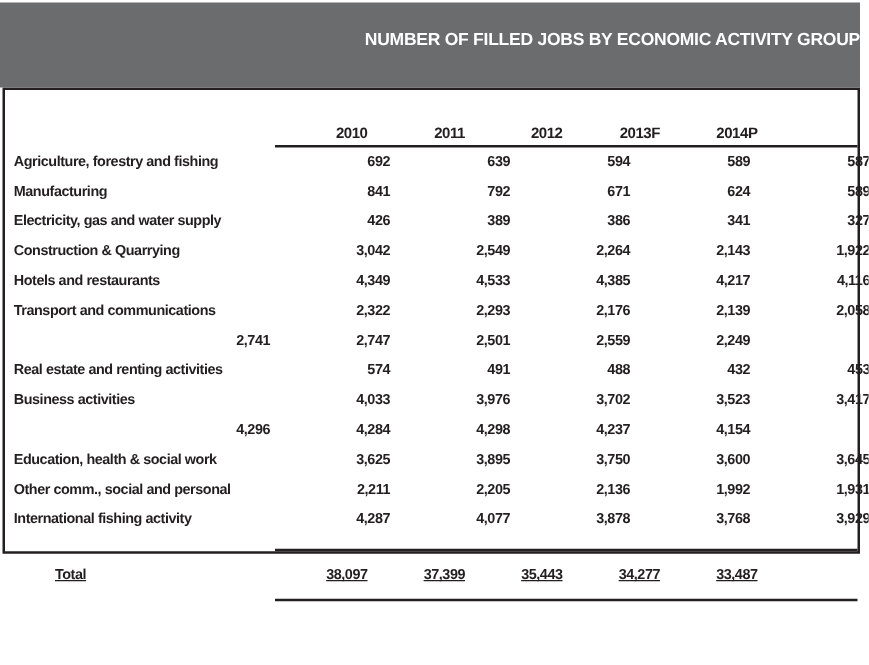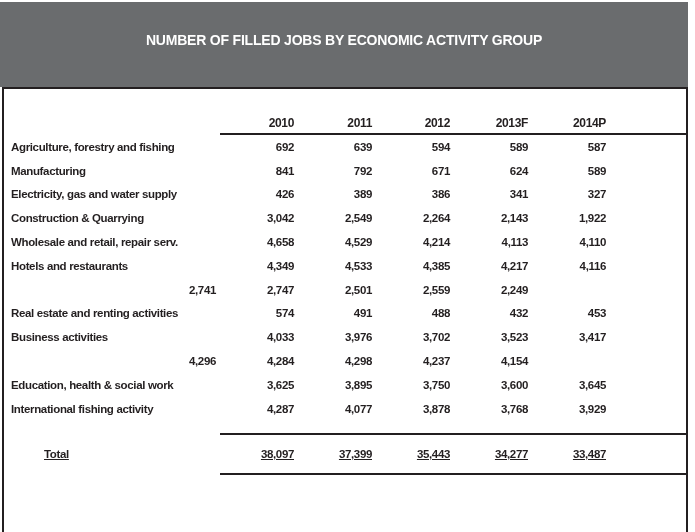--- a/index.html
+++ b/index.html
@@ -8,59 +8,59 @@
     width: 695px;
     height: 532px;
     background: #ffffff;
     font-family: "Liberation Sans", sans-serif;
     color: #231f20;
     overflow: hidden;
   }
   .banner {
     margin-top: 2px;
     width: 688px;
-    height: 85px;
+    height: 68px;
     background: #6a6c6e;
     display: flex;
     align-items: center;
-    justify-content: center;
+    justify-content: flex-end;
     padding-bottom: 10px;
     box-sizing: border-box;
   }
   .banner .title {
     color: #ffffff;
     font-size: 14px;
     font-weight: 700;
     letter-spacing: -0.2px;
     white-space: nowrap;
   }
   .box {
     margin-left: 2px;
     width: 686px;
-    height: 449px;
+    height: 373px;
     box-sizing: border-box;
     border: 2px solid #231f20;
     background: #ffffff;
   }
   .grid-row {
     display: grid;
     grid-template-columns: 216px repeat(5, 78px) 1fr;
     align-items: center;
   }
   .cell { font-size: 11.5px; font-weight: 700; letter-spacing: -0.35px; white-space: nowrap; }
   .cell.label { padding-left: 7px; text-align: left; }
   .cell.num { text-align: right; padding-right: 4px; }
   .head { padding-top: 24px; height: 20px; }
   .head .cell { font-size: 12px; }
   .rule {
     margin-left: 216px;
     height: 2px;
     background: #231f20;
   }
-  .data-row { height: 23.8px; }
+  .data-row { height: 23.8px; gap: 18px; }
   .pre-total { height: 12px; }
   .total-row { height: 38px; text-decoration: underline; }
   .total-row .cell.label { padding-left: 40px; }
 </style>
 </head>
 <body>
 
 <div class="page">
 
   <div class="banner">
@@ -107,36 +107,36 @@
         </div>
         <div class="grid-row data-row">
           <div class="cell label">Construction &amp; Quarrying</div>
           <div class="cell num">3,042</div>
           <div class="cell num">2,549</div>
           <div class="cell num">2,264</div>
           <div class="cell num">2,143</div>
           <div class="cell num">1,922</div>
         </div>
         <div class="grid-row data-row">
-          <div class="cell label">Wholesale and retail, repair serv.</div>
-          <div class="cell num">4,658</div>
-          <div class="cell num">4,529</div>
-          <div class="cell num">4,214</div>
-          <div class="cell num">4,113</div>
-          <div class="cell num">4,110</div>
-        </div>
-        <div class="grid-row data-row">
           <div class="cell label">Hotels and restaurants</div>
           <div class="cell num">4,349</div>
           <div class="cell num">4,533</div>
           <div class="cell num">4,385</div>
           <div class="cell num">4,217</div>
           <div class="cell num">4,116</div>
         </div>
         <div class="grid-row data-row">
+          <div class="cell label">Transport and communications</div>
+          <div class="cell num">2,322</div>
+          <div class="cell num">2,293</div>
+          <div class="cell num">2,176</div>
+          <div class="cell num">2,139</div>
+          <div class="cell num">2,058</div>
+        </div>
+        <div class="grid-row data-row">
           <div class="cell num">2,741</div>
           <div class="cell num">2,747</div>
           <div class="cell num">2,501</div>
           <div class="cell num">2,559</div>
           <div class="cell num">2,249</div>
         </div>
         <div class="grid-row data-row">
           <div class="cell label">Real estate and renting activities</div>
           <div class="cell num">574</div>
           <div class="cell num">491</div>
@@ -159,20 +159,28 @@
           <div class="cell num">4,237</div>
           <div class="cell num">4,154</div>
         </div>
         <div class="grid-row data-row">
           <div class="cell label">Education, health &amp; social work</div>
           <div class="cell num">3,625</div>
           <div class="cell num">3,895</div>
           <div class="cell num">3,750</div>
           <div class="cell num">3,600</div>
           <div class="cell num">3,645</div>
+        </div>
+        <div class="grid-row data-row">
+          <div class="cell label">Other comm., social and personal</div>
+          <div class="cell num">2,211</div>
+          <div class="cell num">2,205</div>
+          <div class="cell num">2,136</div>
+          <div class="cell num">1,992</div>
+          <div class="cell num">1,931</div>
         </div>
         <div class="grid-row data-row">
           <div class="cell label">International fishing activity</div>
           <div class="cell num">4,287</div>
           <div class="cell num">4,077</div>
           <div class="cell num">3,878</div>
           <div class="cell num">3,768</div>
           <div class="cell num">3,929</div>
         </div>
       </div>

